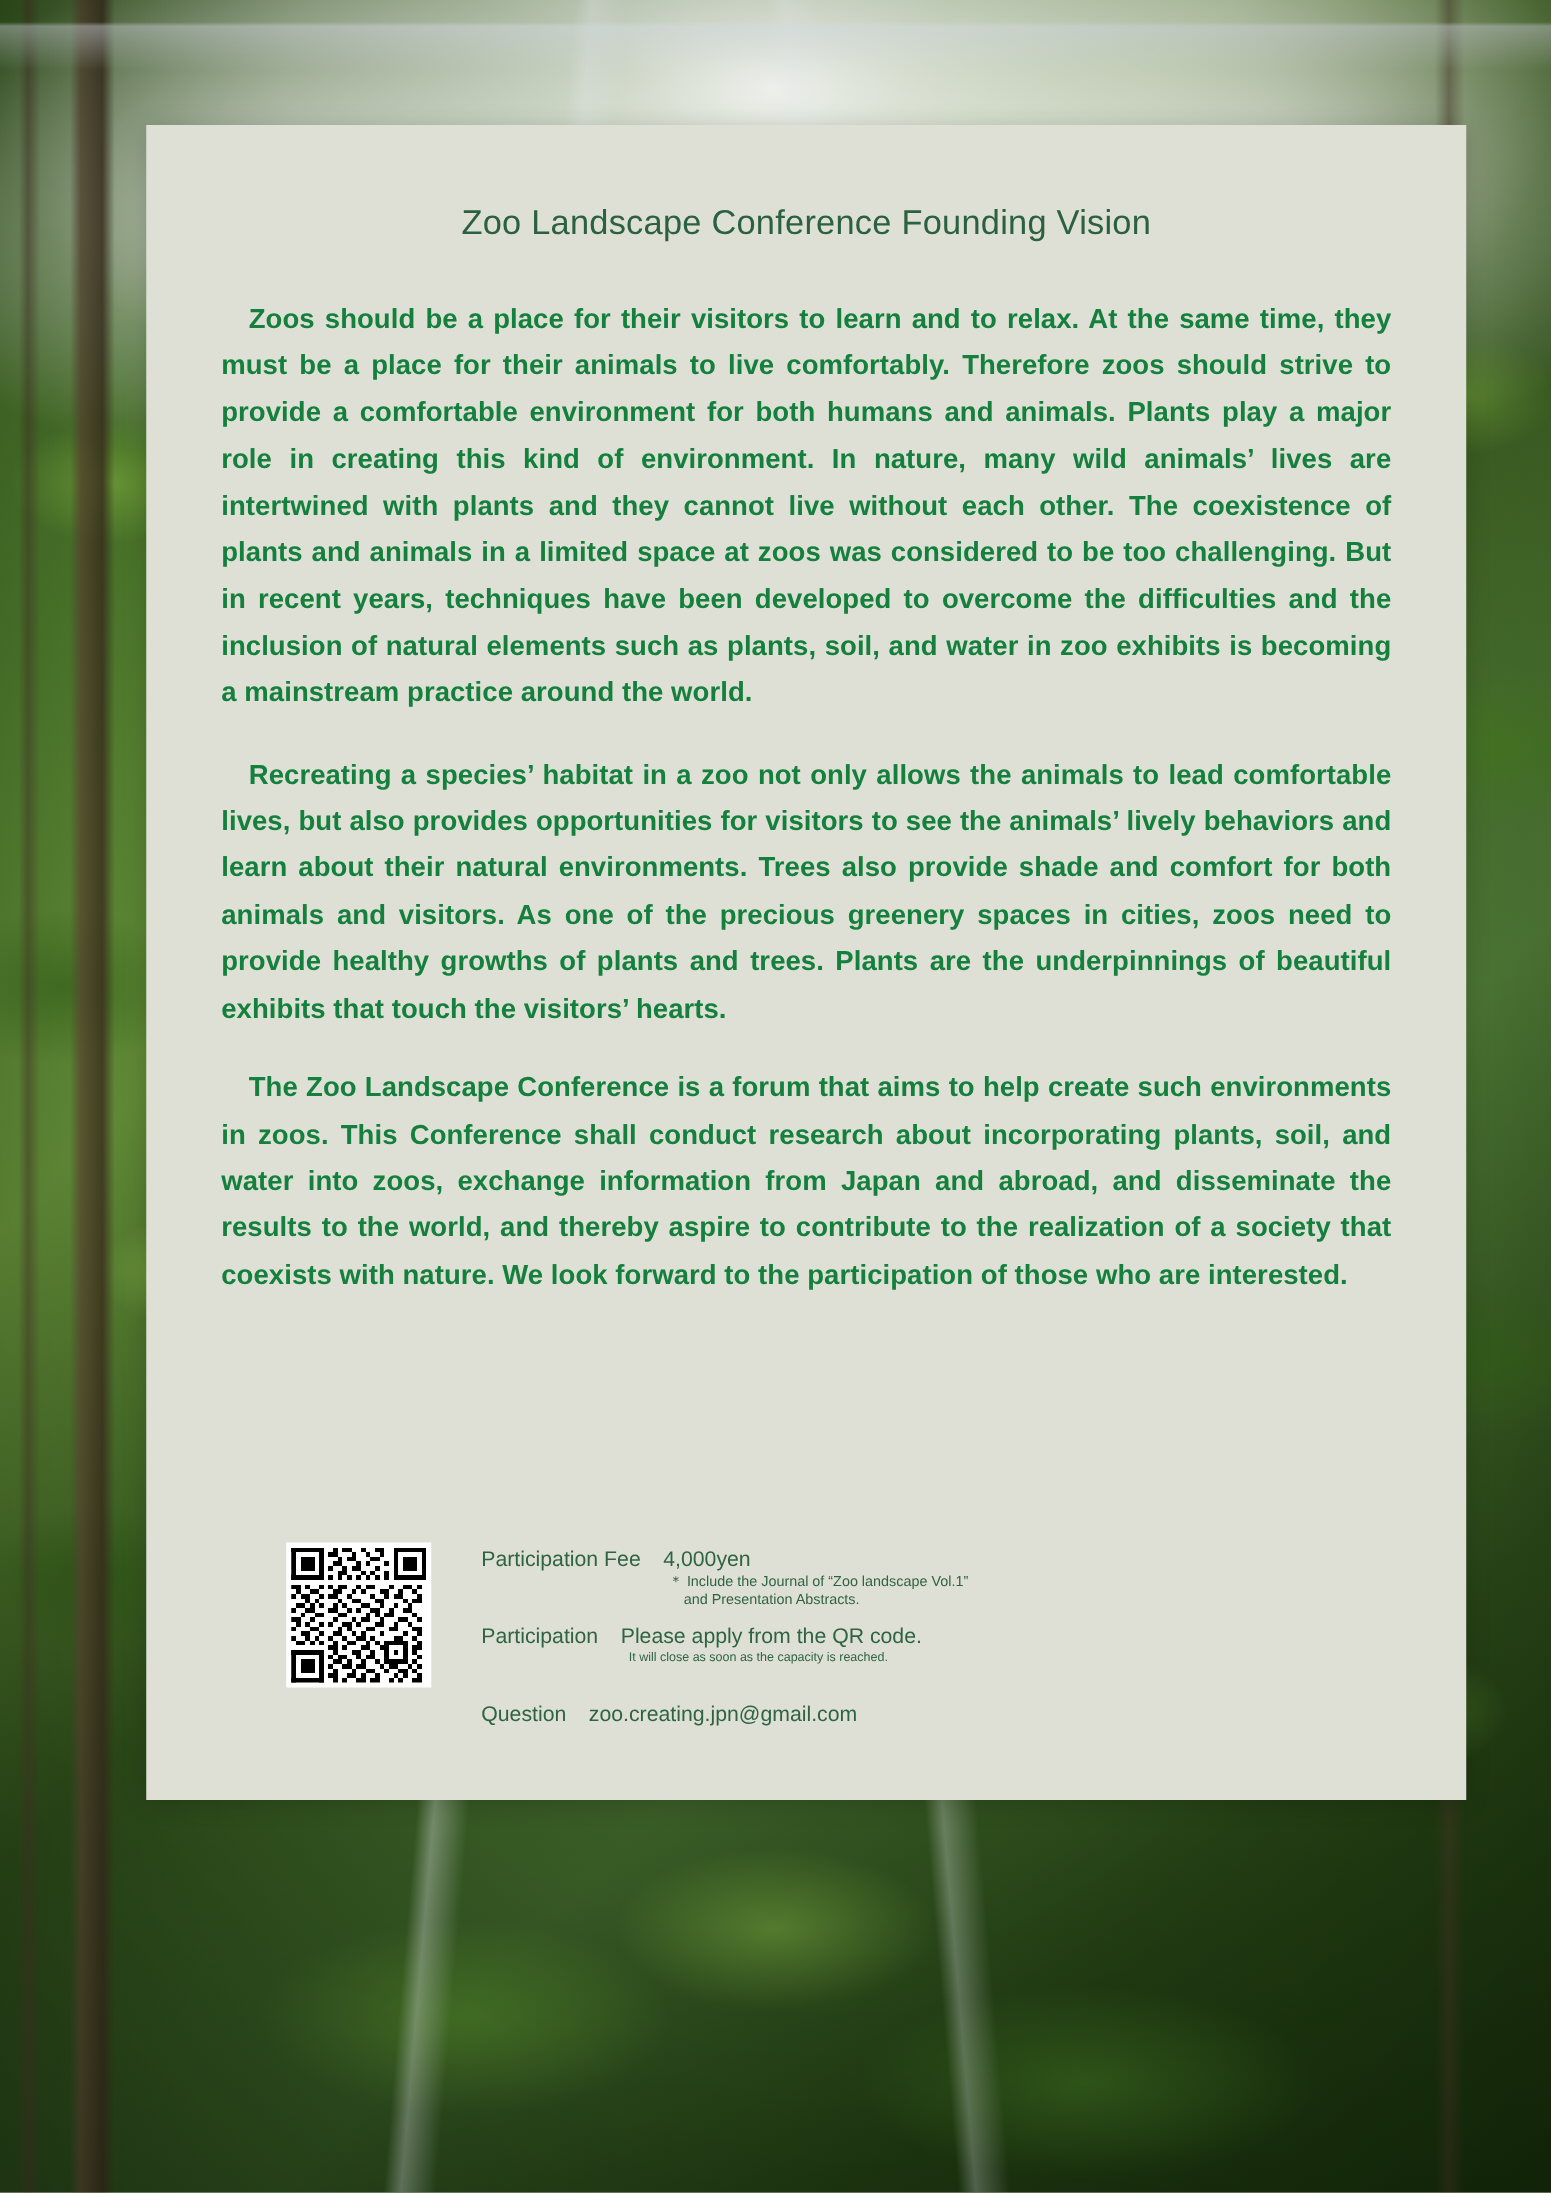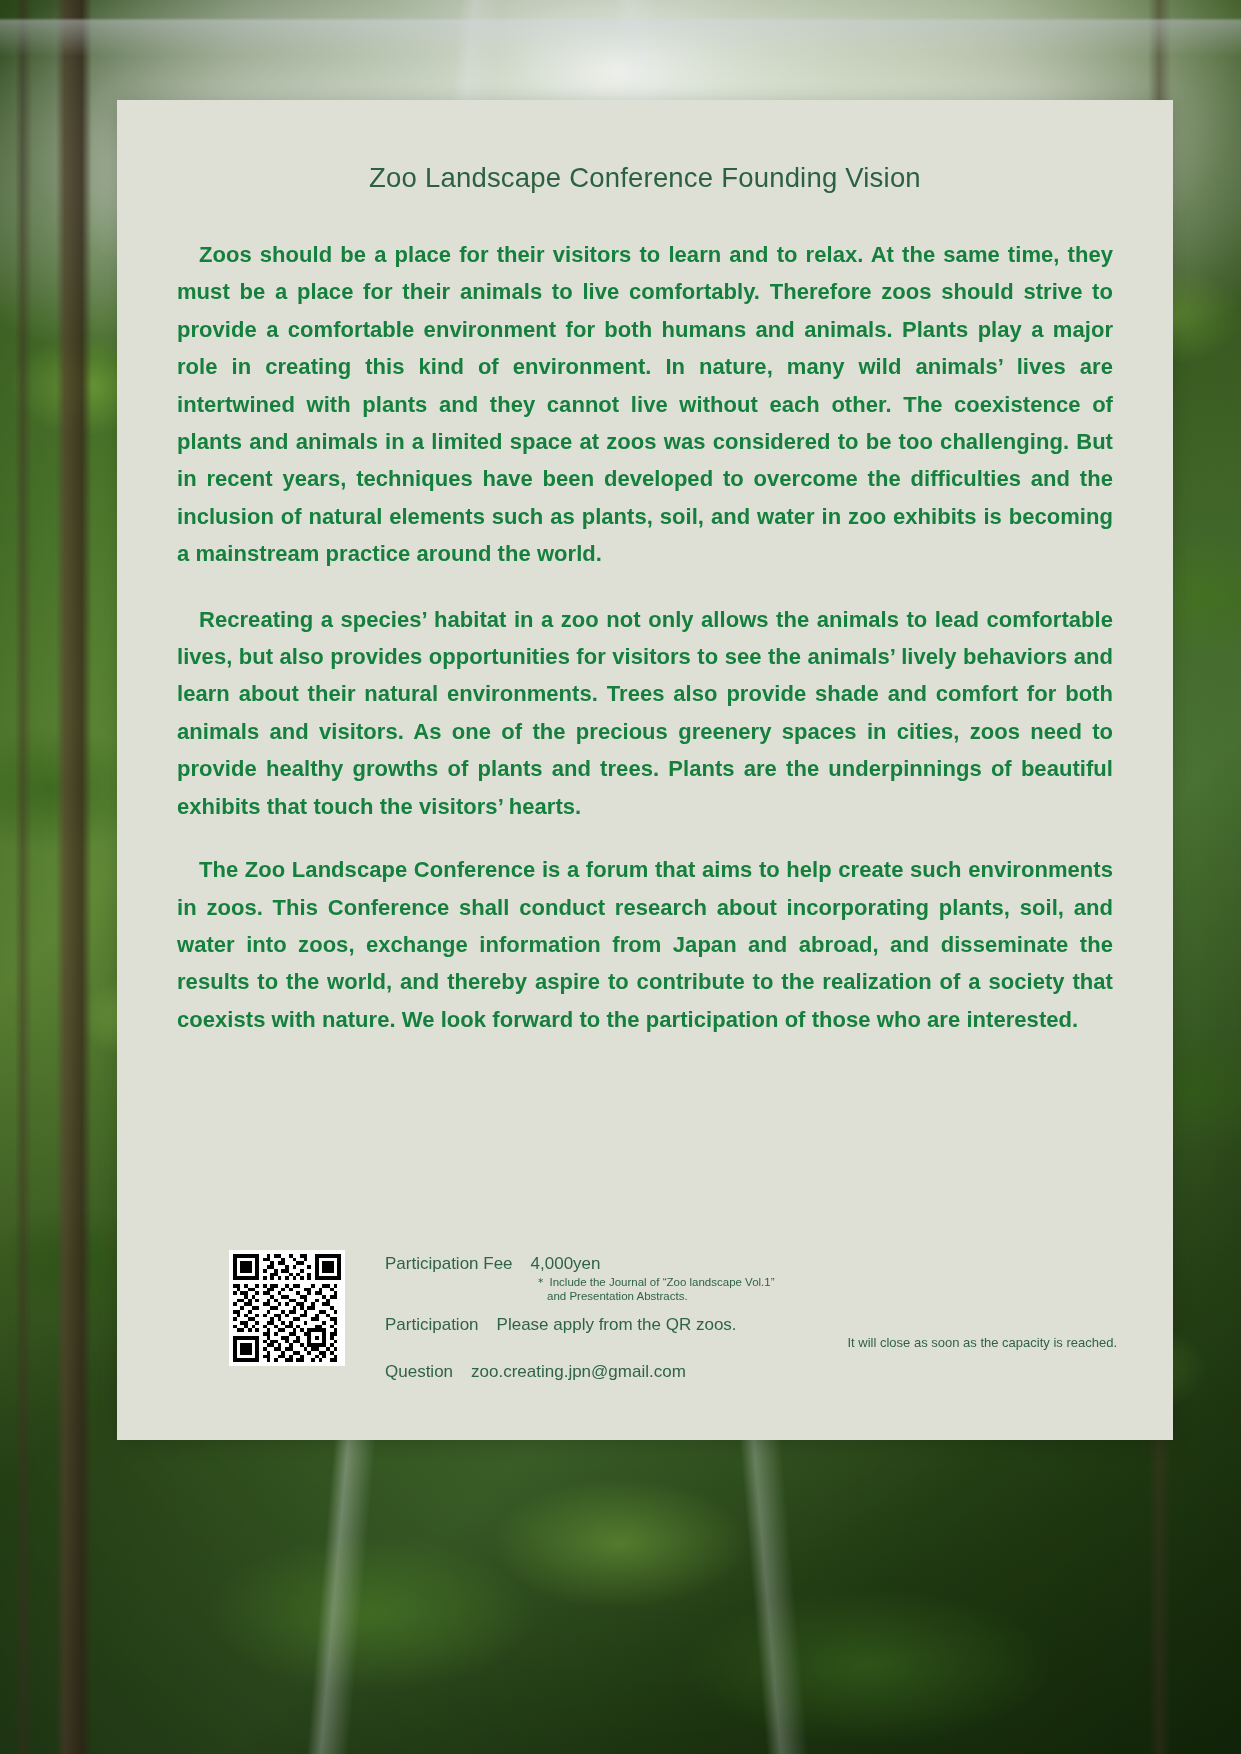--- a/index.html
+++ b/index.html
@@ -144,26 +144,25 @@
   }
   .f-label { font-size: 17px; }
   .f-value { font-size: 17px; }
   .f-note {
     font-size: 11.5px;
     line-height: 14px;
     margin: 1px 0 0 150px;
   }
   .reg-row { margin-top: 12px; }
   .reg-note {
-    font-size: 13px;
+    font-size: 10px;
     line-height: 14px;
     margin: 1px 0 0 118px;
-    text-align: right;
-  }
-  .q-row { margin-top: 12px; }
+  }
+  .q-row { margin-top: 28px; }
   .f-value.mail { font-size: 17px; }
   .asterisk { margin-right: 3px; }
 </style>
 </head>
 <body>
 
 <div class="poster">
   <div class="bg"></div>
   <div class="vignette"></div>
 
@@ -401,21 +400,21 @@
           <span class="f-label">Participation Fee</span>
           <span class="f-value">4,000yen</span>
         </div>
         <div class="f-note">
           <span class="asterisk">＊</span><span>Include the Journal of “Zoo landscape Vol.1”</span><br>
           <span style="margin-left:12px">and Presentation Abstracts.</span>
         </div>
 
         <div class="reg-row">
           <span class="f-label">Participation</span>
-          <span class="f-value">Please apply from the QR zoos.</span>
+          <span class="f-value">Please apply from the QR code.</span>
         </div>
         <div class="reg-note">It will close as soon as the capacity is reached.</div>
 
         <div class="q-row">
           <span class="f-label">Question</span>
           <span class="f-value mail">zoo.creating.jpn@gmail.com</span>
         </div>
 
       </div>
     </div>

